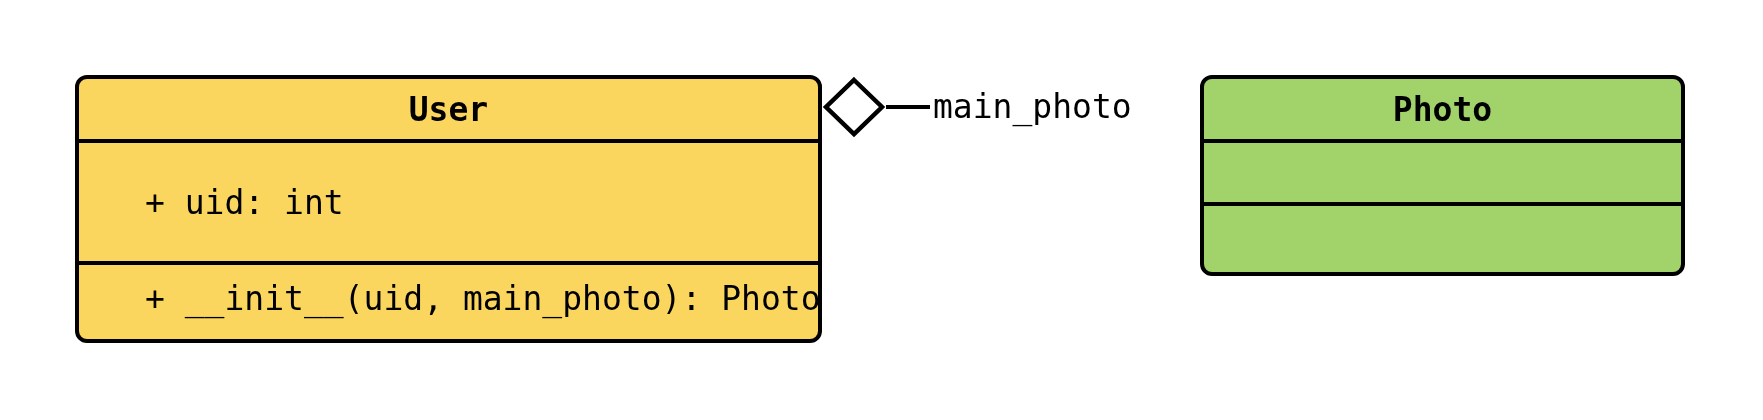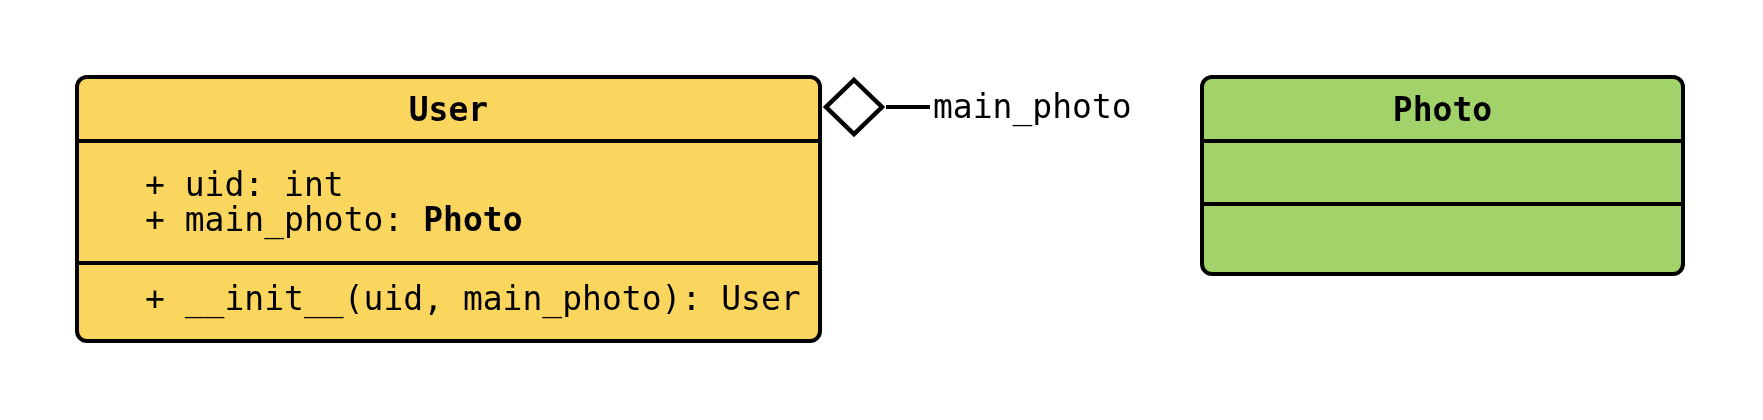--- a/index.html
+++ b/index.html
@@ -78,24 +78,23 @@
 <body>
 
 <div class="canvas">
 
   <div class="uml-class class-user" style="background: rgb(251, 214, 95);">
     <div class="compartment title-compartment">
       <span>User</span>
     </div>
     <div class="compartment attrs-compartment" id="user-attrs">
         <div class="member-line"><span>+ uid: </span><span>int</span></div>
-        <div class="member-line"><span>+ main_photo: </span><span class="bold">Photo</span></div>
       </div>
     <div class="compartment methods-compartment" id="user-methods">
-        <div class="member-line"><span>+ __init__(uid, main_photo): User</span></div>
+        <div class="member-line"><span>+ __init__(uid, main_photo): Photo</span></div>
       </div>
   </div>
 
   <div class="connector">
     <svg class="diamond-svg" width="64" height="62" viewBox="0 0 64 62">
       <polygon points="32,4 60,31 32,58 4,31" fill="#ffffff" stroke="#000000" stroke-width="4.5"></polygon>
     </svg>
     <div class="conn-line seg1"></div>
     <span class="conn-label">main_photo</span>
     <div class="conn-line seg2"></div>

